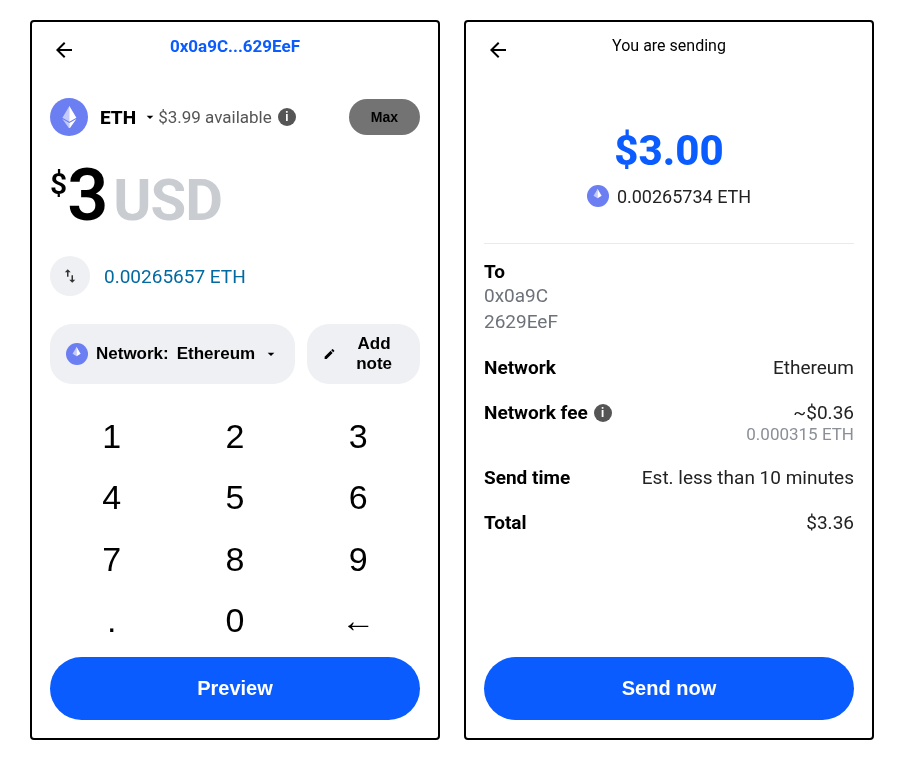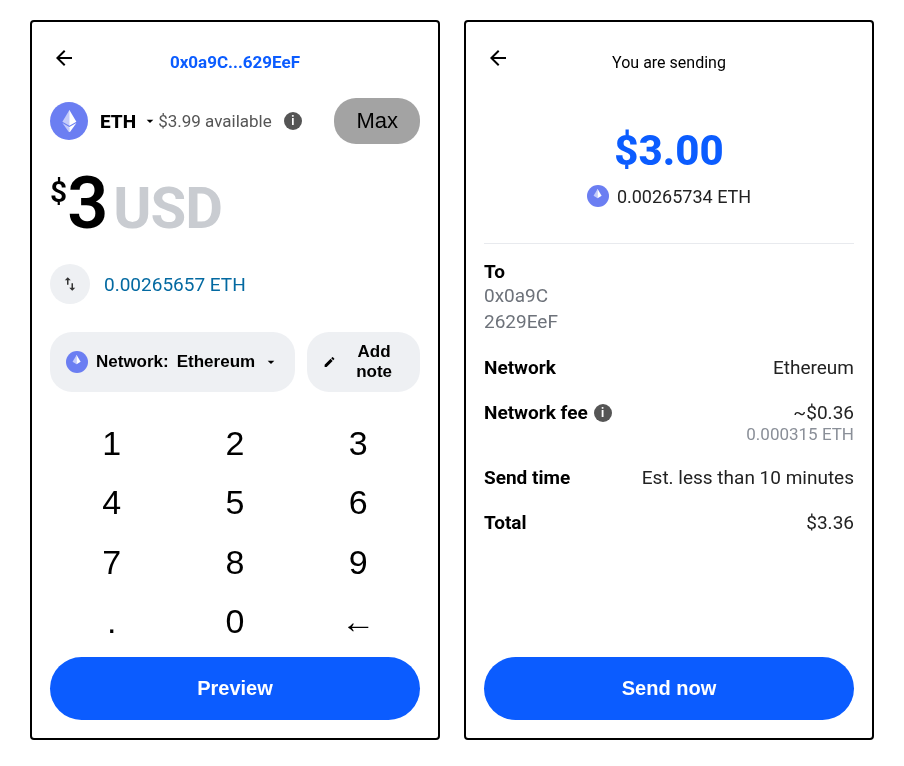--- a/index.html
+++ b/index.html
@@ -16,39 +16,39 @@
     height: 720px;
     border: 2px solid #000;
     border-radius: 4px;
     background: #fff;
     display: flex;
     flex-direction: column;
     padding: 14px 18px 18px 18px;
     position: relative;
   }
   
-  .topbar { display: flex; align-items: flex-end; height: 36px; position: relative; }
+  .topbar { display: flex; align-items: flex-start; height: 36px; position: relative; }
   .back { width: 28px; height: 28px; display:flex; align-items:center; justify-content:center; cursor:pointer; }
   .addr-link {
     position:absolute; left:0; right:0; text-align:center;
     color:#0b5cff; font-weight:700; font-size:17px; pointer-events:none;
   }
   .asset-row { display:flex; align-items:center; margin-top:26px; gap:12px; }
   .eth-badge {
     width:38px; height:38px; border-radius:50%; background:#6b7ef2;
     display:flex; align-items:center; justify-content:center;
   }
   .eth-badge.small { width:22px; height:22px; }
   .eth-badge svg { width:60%; height:60%; }
   .asset-label { display:flex; flex-direction:row; }
   .asset-top { display:flex; align-items:center; gap:6px; font-weight:800; font-size:19px; }
-  .asset-sub { color:#555; font-size:17px; display:flex; align-items:center; gap:12px; }
+  .asset-sub { color:#555; font-size:17px; display:flex; align-items:center; gap:6px; }
   .max-btn {
-    margin-left:auto; background:#a3a3a3; border:none; border-radius:22px;
-    padding:10px 22px; font-weight:400; font-size:22px; cursor:pointer;
+    margin-left:auto; background:#737373; border:none; border-radius:22px;
+    padding:10px 22px; font-weight:700; font-size:14px; cursor:pointer;
   }
   .amount-row { display:flex; align-items:baseline; margin-top:24px; }
   .amount-dollar { font-size:30px; font-weight:600; align-self:flex-start; margin-top:6px; }
   .amount-val { font-size:72px; font-weight:600; line-height:1; letter-spacing:-1px; }
   .amount-usd { font-size:58px; font-weight:700; color:#c9ccd1; margin-left:6px; letter-spacing:-1px; }
   .conv-row { display:flex; align-items:center; gap:14px; margin-top:22px; }
   .swap-btn {
     width:40px; height:40px; border-radius:50%; background:#eef0f3; border:none;
     display:flex; align-items:center; justify-content:center; cursor:pointer;
   }

